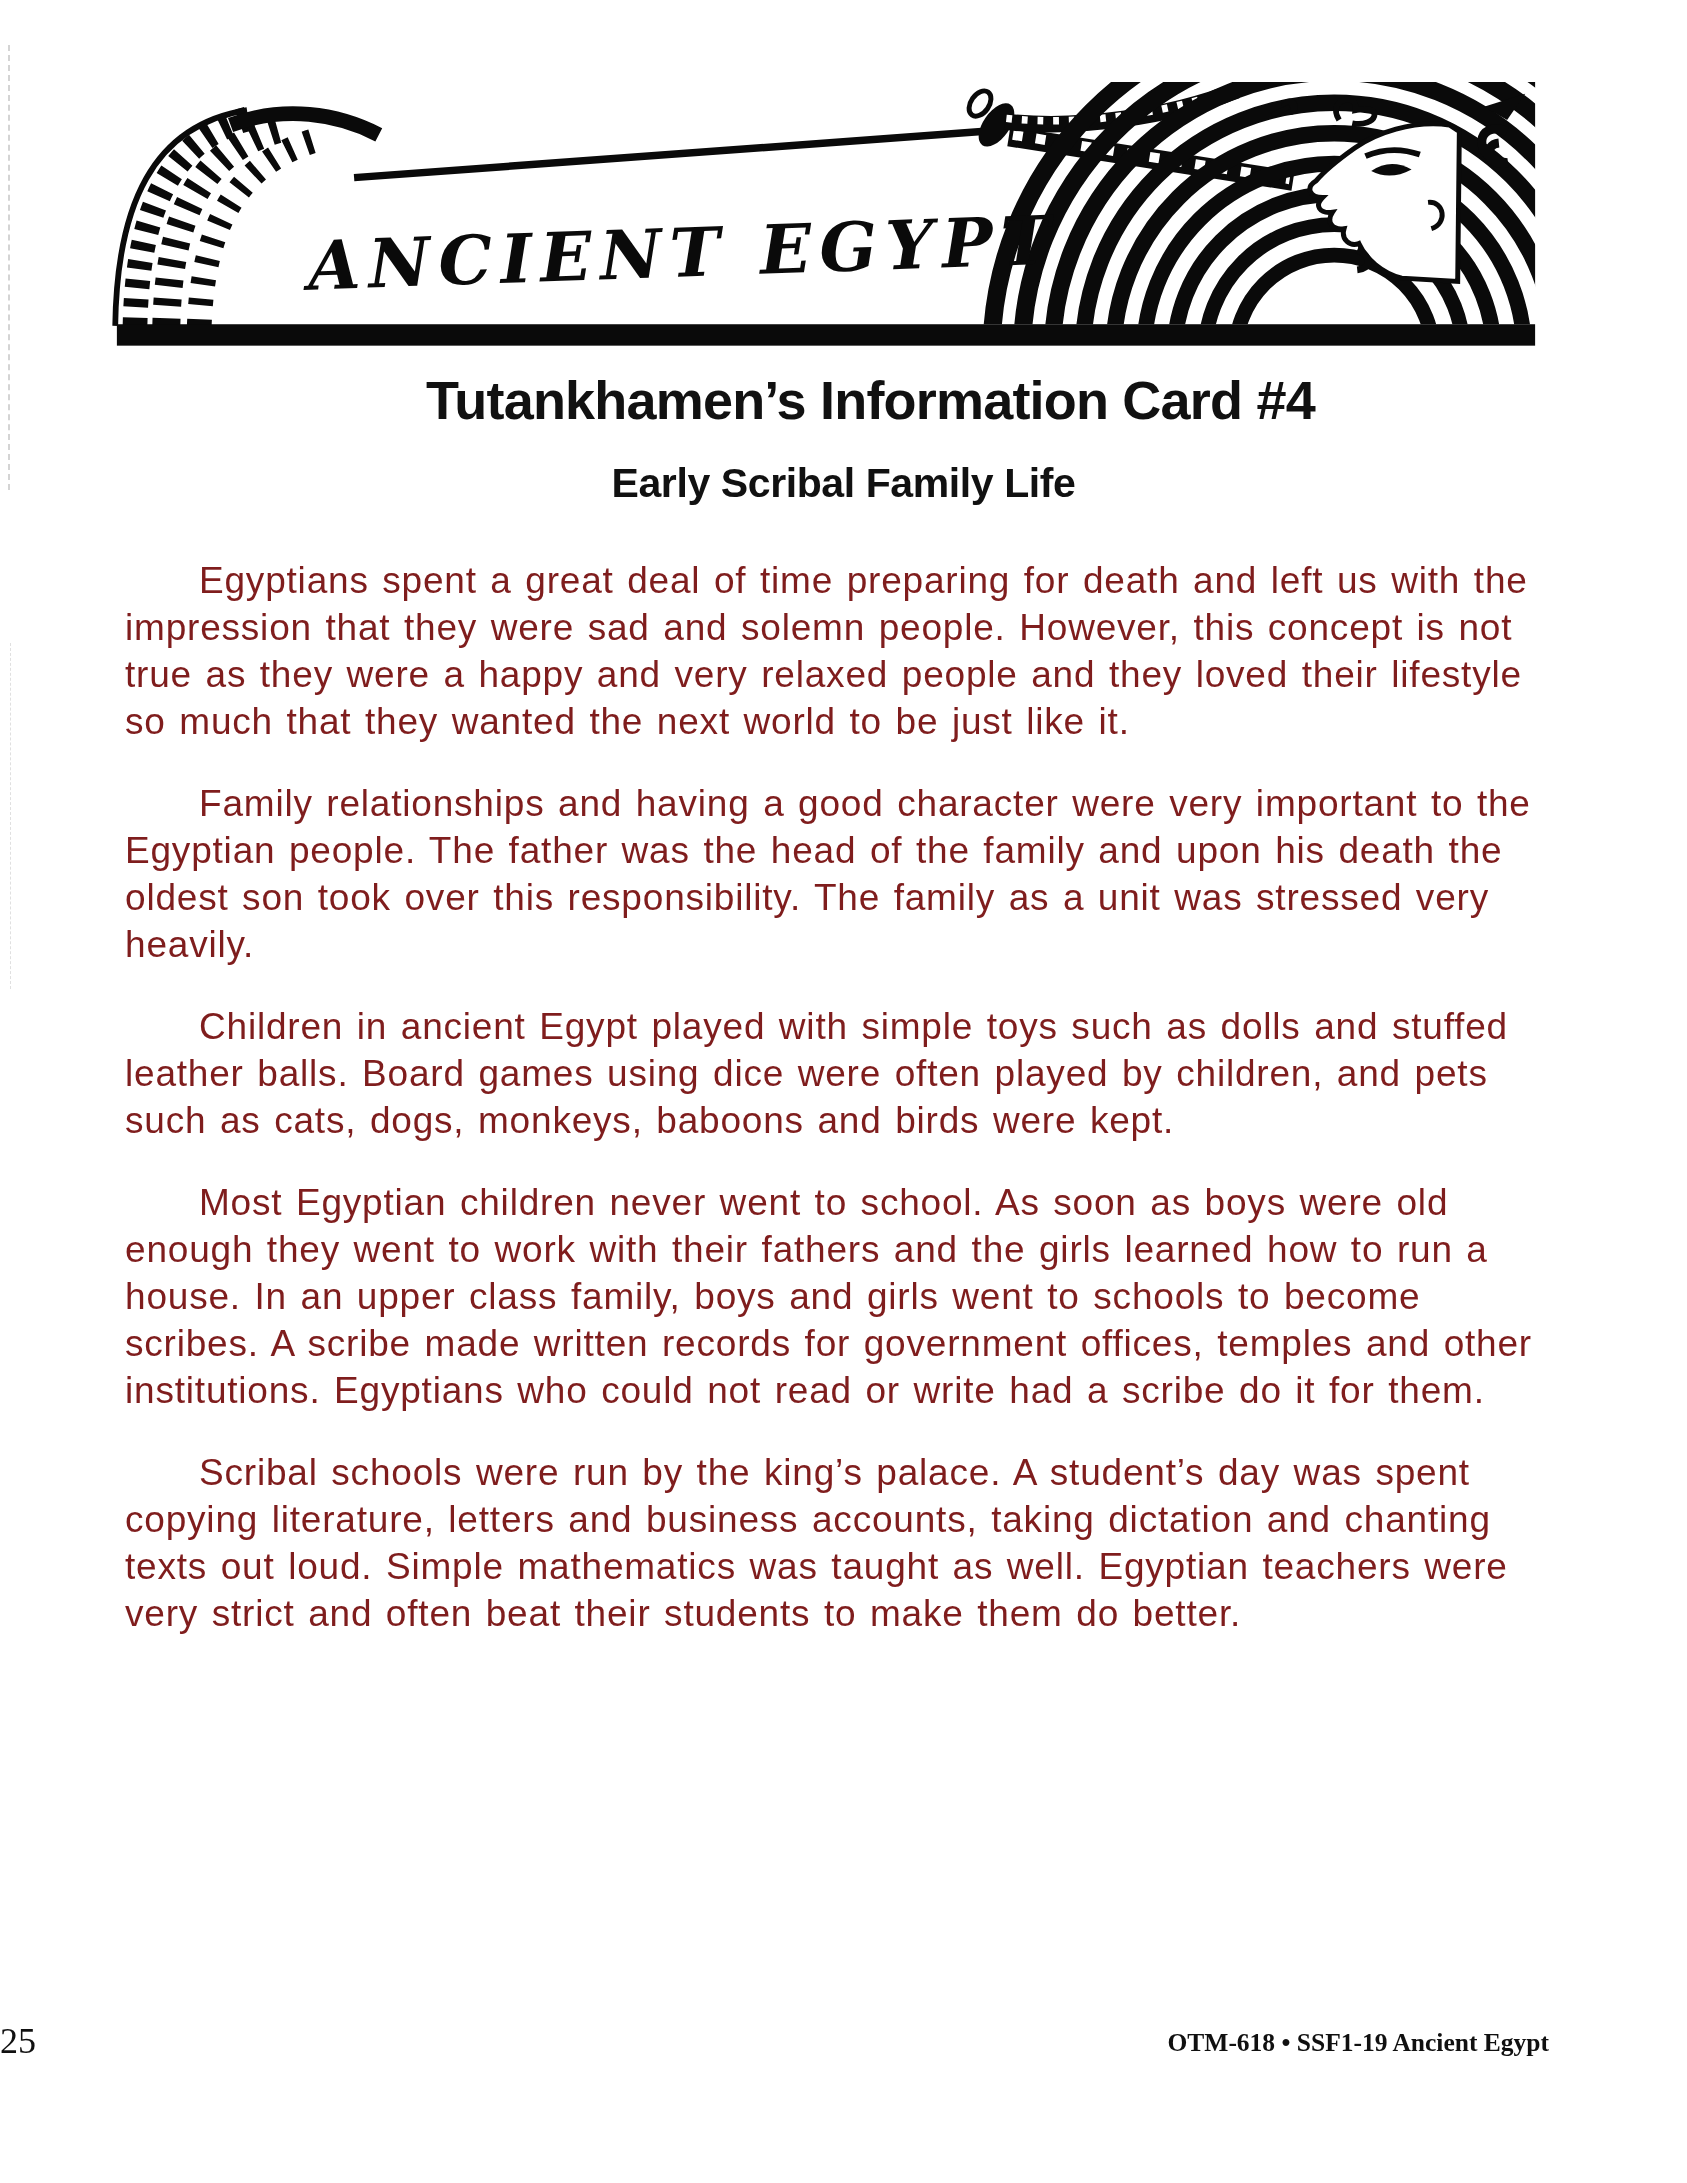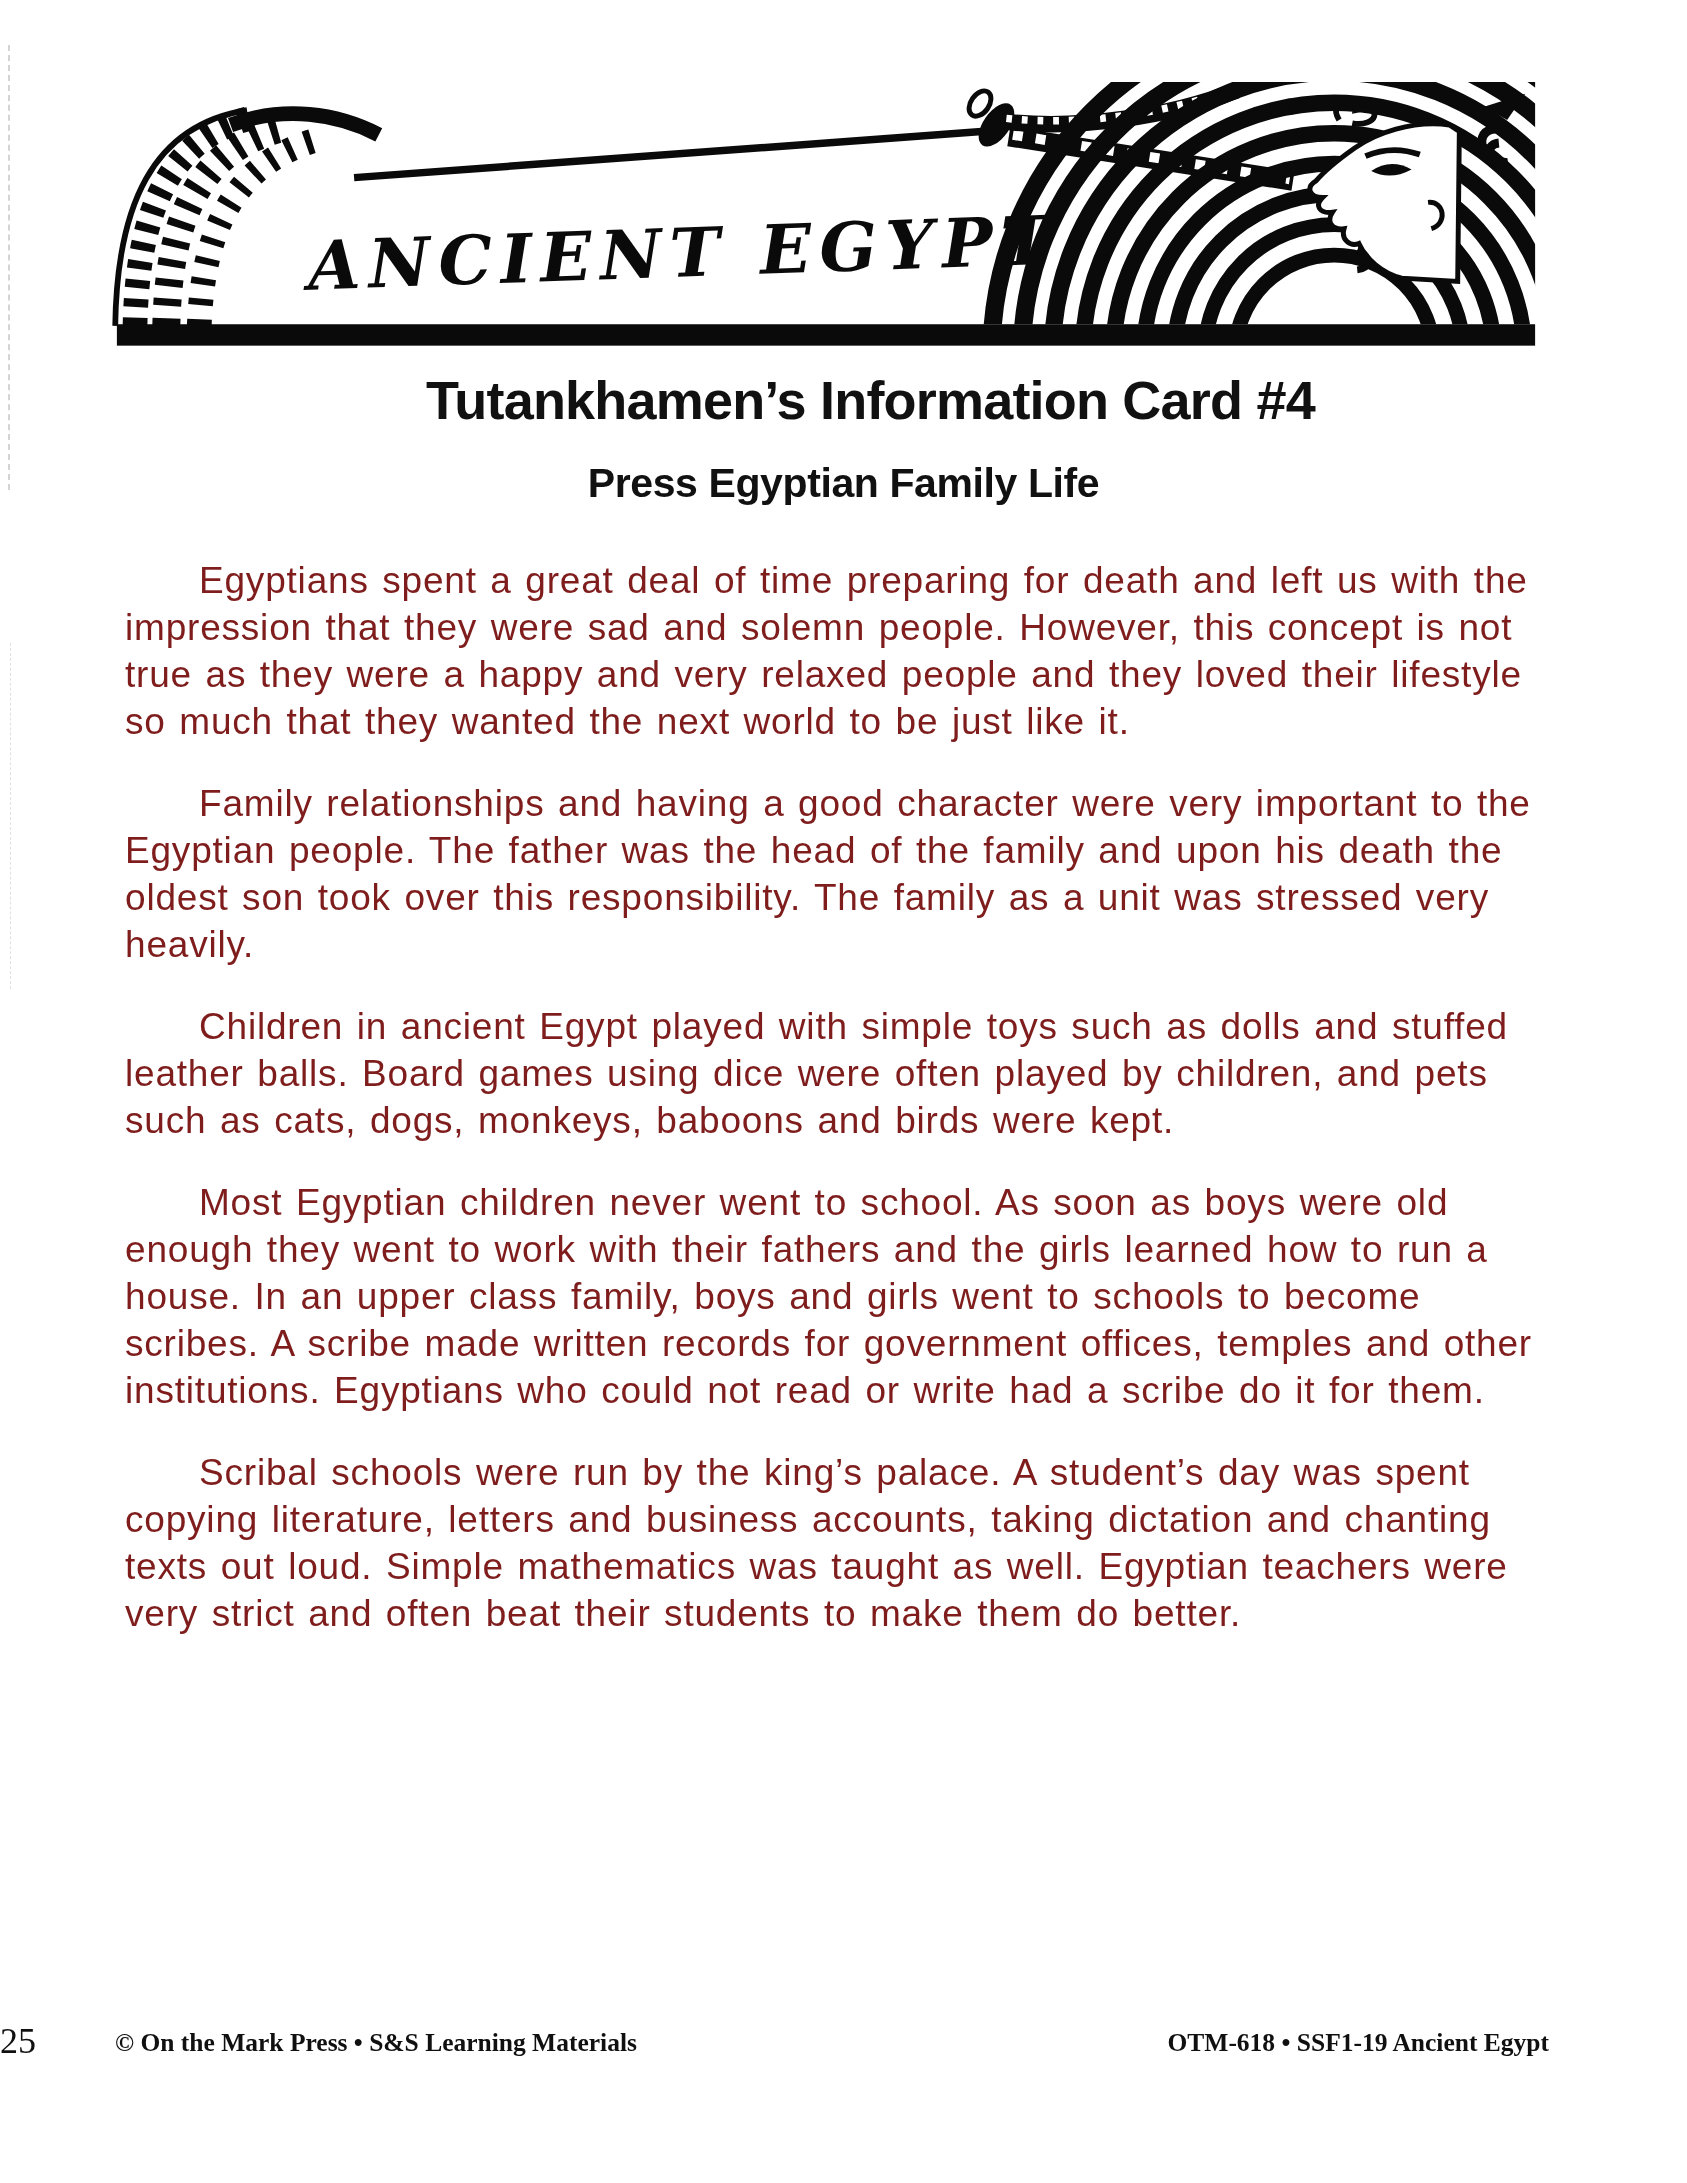--- a/index.html
+++ b/index.html
@@ -144,30 +144,29 @@
         <path d="M 1672 30 L 1722 14 L 1700 46 Z" fill="#0a0a0a"></path>
       </g>
 
       <rect x="12" y="294" width="1722" height="26" fill="#0a0a0a"></rect>
 
       <text x="245" y="252" font-size="82" class="banner-title-text" fill="#0a0a0a" transform="rotate(-2 245 252)">ANCIENT EGYPT</text>
     </svg>
   </div>
 
   <div class="page-title">Tutankhamen’s Information Card #4</div>
-  <div class="page-subtitle">Press Egyptian Family Life</div>
+  <div class="page-subtitle">Early Scribal Family Life</div>
 
   <div class="body-text">
     <p>Egyptians spent a great deal of time preparing for death and left us with the impression that they were sad and solemn people.  However, this concept is not true as they were a happy and very relaxed people and they loved their lifestyle so much that they wanted the next world to be just like it.</p>
     <p>Family relationships and having a good character were very important to the Egyptian people.  The father was the head of the family and upon his death the oldest son took over this responsibility.  The family as a unit was stressed very heavily.</p>
     <p>Children in ancient Egypt played with simple toys such as dolls and stuffed leather balls.  Board games using dice were often played by children, and pets such as cats, dogs, monkeys, baboons and birds were kept.</p>
     <p>Most Egyptian children never went to school.  As soon as boys were old enough they went to work with their fathers and the girls learned how to run a house.  In an upper class family, boys and girls went to schools to become scribes.  A scribe made written records for government offices, temples and other institutions.  Egyptians who could not read or write had a scribe do it for them.</p>
     <p>Scribal schools were run by the king’s palace.  A student’s day was spent copying literature, letters and business accounts, taking dictation and chanting texts out loud.  Simple mathematics was taught as well.  Egyptian teachers were very strict and often beat their students to make them do better.</p>
   </div>
 
   <div class="footer">
     <span class="footer-page">25</span>
-    <span class="footer-left">© On the Mark Press • S&amp;S Learning Materials</span>
     <span class="footer-right">OTM-618 • SSF1-19 Ancient Egypt</span>
   </div>
 
 </div>
 
 
 </body></html>

